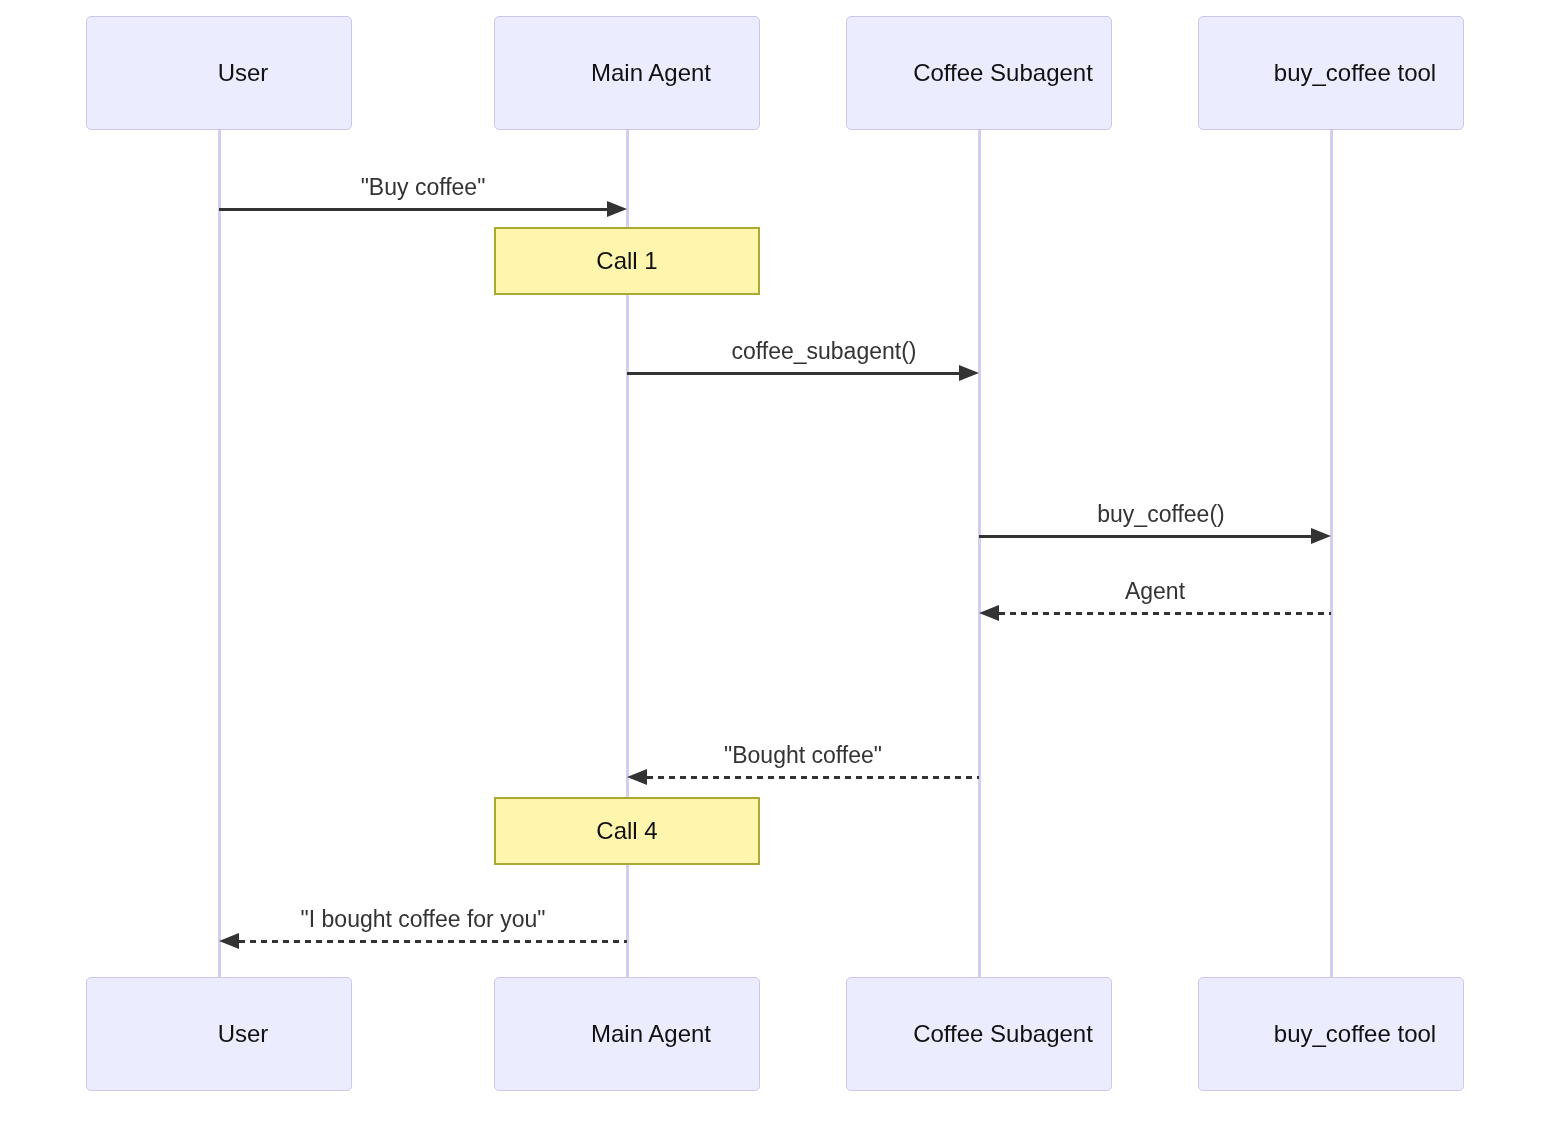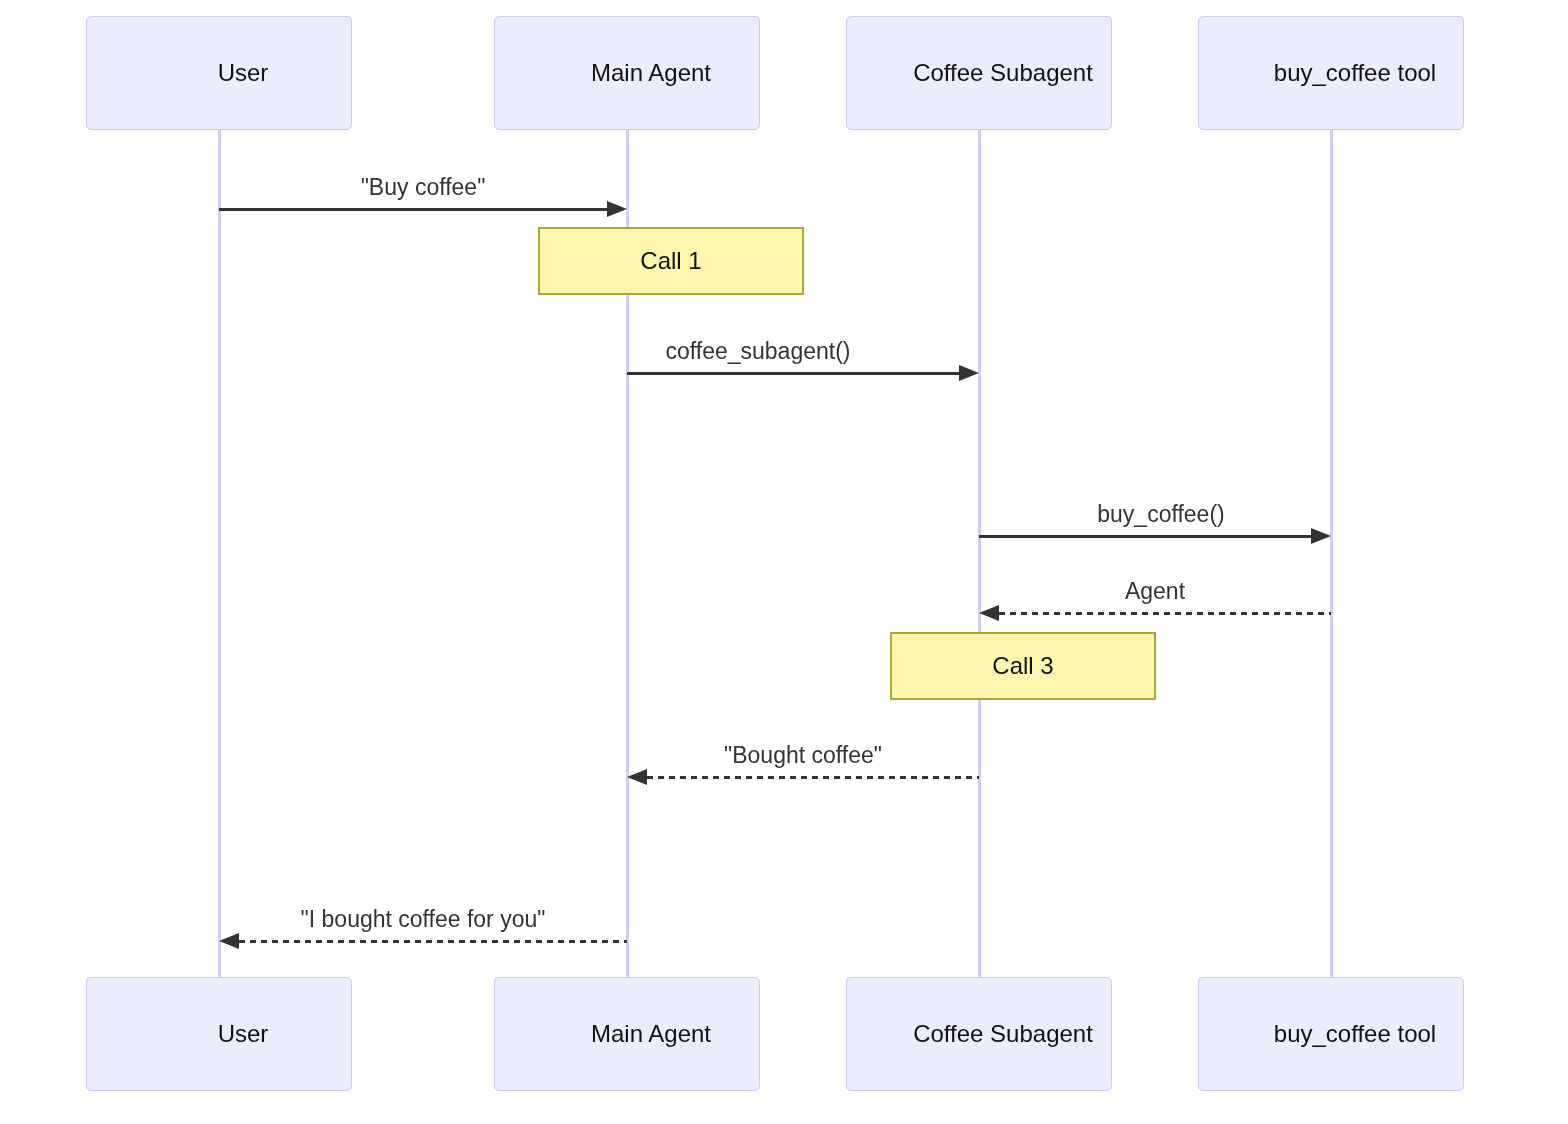--- a/index.html
+++ b/index.html
@@ -49,21 +49,20 @@
     position: absolute;
     width: 266px;
     height: 68px;
     background: var(--call-fill);
     border: 2px solid var(--call-border);
     display: flex;
     align-items: center;
     justify-content: center;
     font-size: 24px;
     color: #111111;
-    margin-left: 44px;
   }
   .msg-label {
     position: absolute;
     transform: translateX(-50%);
     white-space: nowrap;
     font-size: 23px;
     line-height: 28px;
     height: 28px;
     color: var(--message-text);
   }
@@ -112,48 +111,48 @@
     <div class="msg-label" style="left:423px; top:173px">"Buy coffee"</div>
     <div class="msg-line solid" style="left:219px; top:208px; width:390px"></div>
     <div class="arrowhead right" style="left:607px; top:201px"></div>
   </div>
 
   <div class="call-box" style="left:494px; top:227px">
     <span>Call 1</span>
   </div>
 
   <div>
-    <div class="msg-label" style="left:758px; top:337px">coffee_subagent()</div>
+    <div class="msg-label" style="left:824px; top:337px">coffee_subagent()</div>
     <div class="msg-line solid" style="left:627px; top:372px; width:334px"></div>
     <div class="arrowhead right" style="left:959px; top:365px"></div>
   </div>
 
 
   <div>
     <div class="msg-label" style="left:1161px; top:500px">buy_coffee()</div>
     <div class="msg-line solid" style="left:979px; top:535px; width:334px"></div>
     <div class="arrowhead right" style="left:1311px; top:528px"></div>
   </div>
 
   <div>
     <div class="msg-label" style="left:1155px; top:577px">Agent</div>
     <div class="msg-line dashed" style="left:999px; top:612px; width:332px"></div>
     <div class="arrowhead left" style="left:979px; top:605px"></div>
   </div>
 
-  <div class="call-box" style="left:846px; top:632px">
-    <span>Call 3</span>
-  </div>
 
   <div>
     <div class="msg-label" style="left:803px; top:741px">"Bought coffee"</div>
     <div class="msg-line dashed" style="left:647px; top:776px; width:332px"></div>
     <div class="arrowhead left" style="left:627px; top:769px"></div>
   </div>
 
+  <div class="call-box" style="left:494px; top:797px">
+    <span>Call 4</span>
+  </div>
 
   <div>
     <div class="msg-label" style="left:423px; top:905px">"I bought coffee for you"</div>
     <div class="msg-line dashed" style="left:239px; top:940px; width:388px"></div>
     <div class="arrowhead left" style="left:219px; top:933px"></div>
   </div>
 
   <div class="actor-box bottom" style="left:86px">
     <span>User</span>
   </div>

